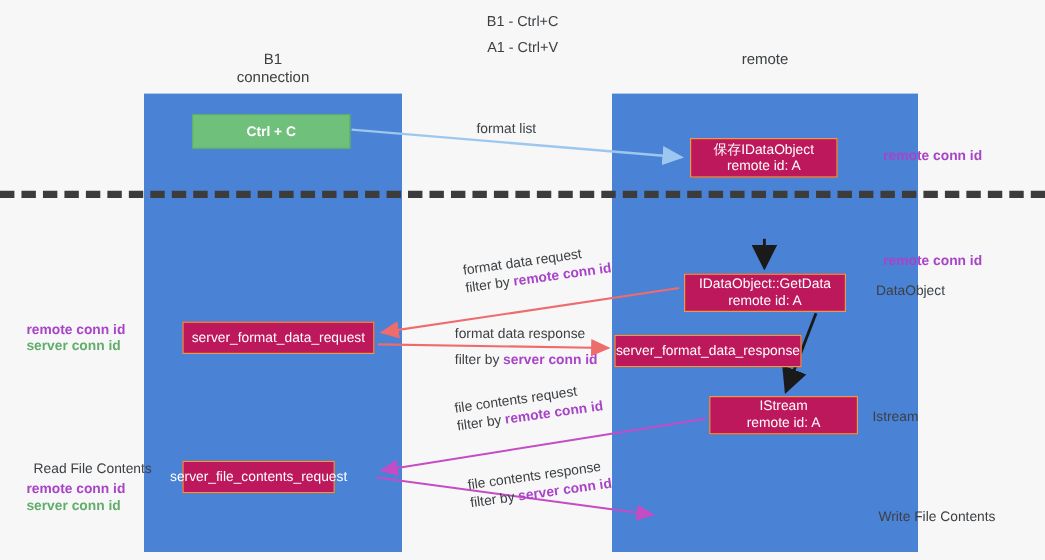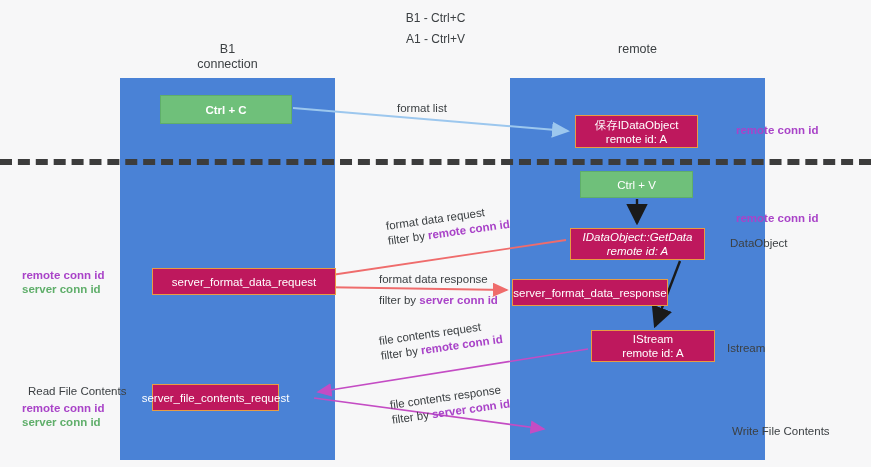--- a/index.html
+++ b/index.html
@@ -46,22 +46,22 @@
     color:#ffffff;font-size:11.5px;line-height:14px;text-align:center;
     z-index:6;
   }
   .node .ln{display:block;white-space:nowrap;}
   .green{background:#6fc07a;border:1px solid #5fae6a;}
   .orange{background:#be185d;border:1px solid #e89c43;}
 
   #n-ctrlc{left:160px;top:95px;width:132px;height:29px;font-weight:bold;}
   #n-idataobject{left:575px;top:115px;width:123px;height:33px;}
   #n-ctrlv{left:580px;top:171px;width:113px;height:27px;}
-  #n-getdata{left:570px;top:228px;width:135px;height:32px;font-style:italic;}
-  #n-sfdreq{left:152px;top:268px;width:184px;height:27px;}
+  #n-getdata{left:570px;top:228px;width:135px;height:32px;}
+  #n-sfdreq{left:152px;top:268px;width:160px;height:27px;}
   #n-sfdresp{left:512px;top:279px;width:156px;height:27px;}
   #n-istream{left:591px;top:330px;width:124px;height:32px;}
   #n-sfcreq{left:152px;top:384px;width:127px;height:27px;}
   #n-sfcresp{left:549px;top:416px;width:156px;height:27px;}
 
   
   .side{
     position:absolute;font-size:11.5px;line-height:14px;white-space:nowrap;z-index:7;
   }
   .side .purple{color:#a943c8;font-weight:bold;display:block;}
@@ -149,23 +149,20 @@
 
   <div class="node green" id="n-ctrlc">
     <span class="ln">Ctrl + C</span>
   </div>
 
   <div class="node orange" id="n-idataobject">
     <span class="ln">保存IDataObject</span>
     <span class="ln">remote id: A</span>
   </div>
 
-  <div class="node green" id="n-ctrlv">
-    <span class="ln">Ctrl + V</span>
-  </div>
 
   <div class="node orange" id="n-getdata">
     <span class="ln">IDataObject::GetData</span>
     <span class="ln">remote id: A</span>
   </div>
 
   <div class="node orange" id="n-sfdreq">
     <span class="ln">server_format_data_request</span>
   </div>
 

